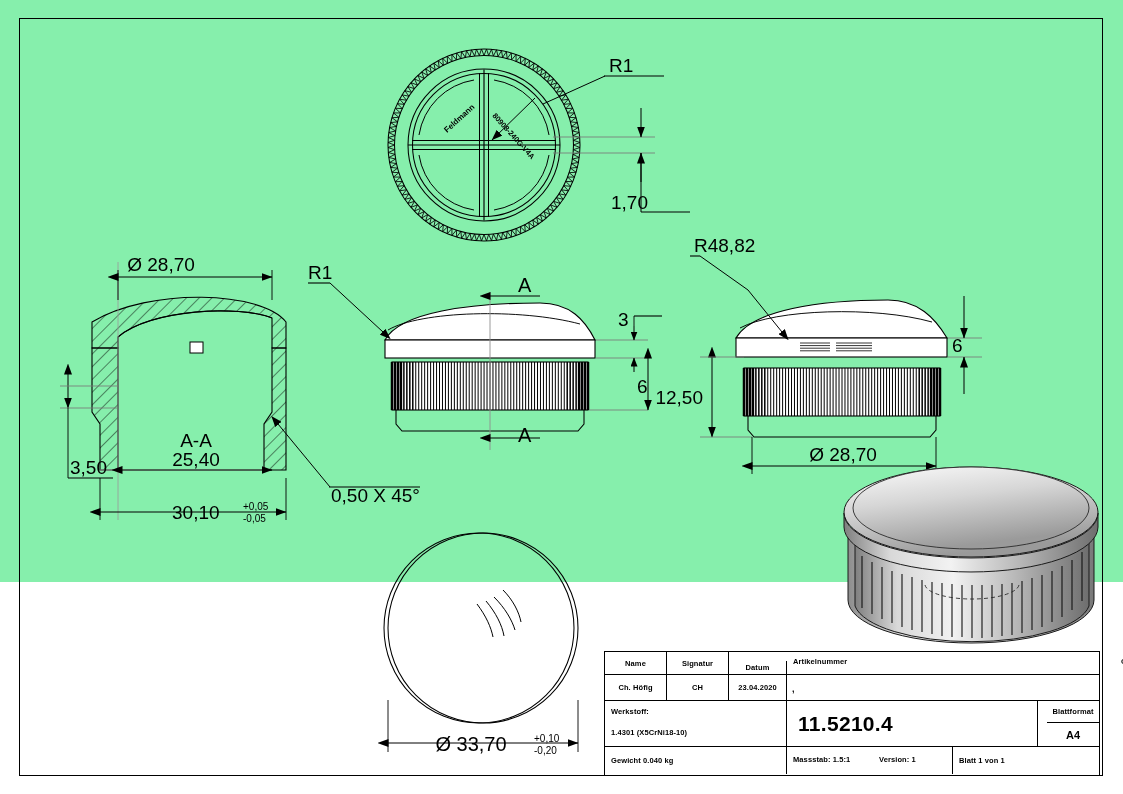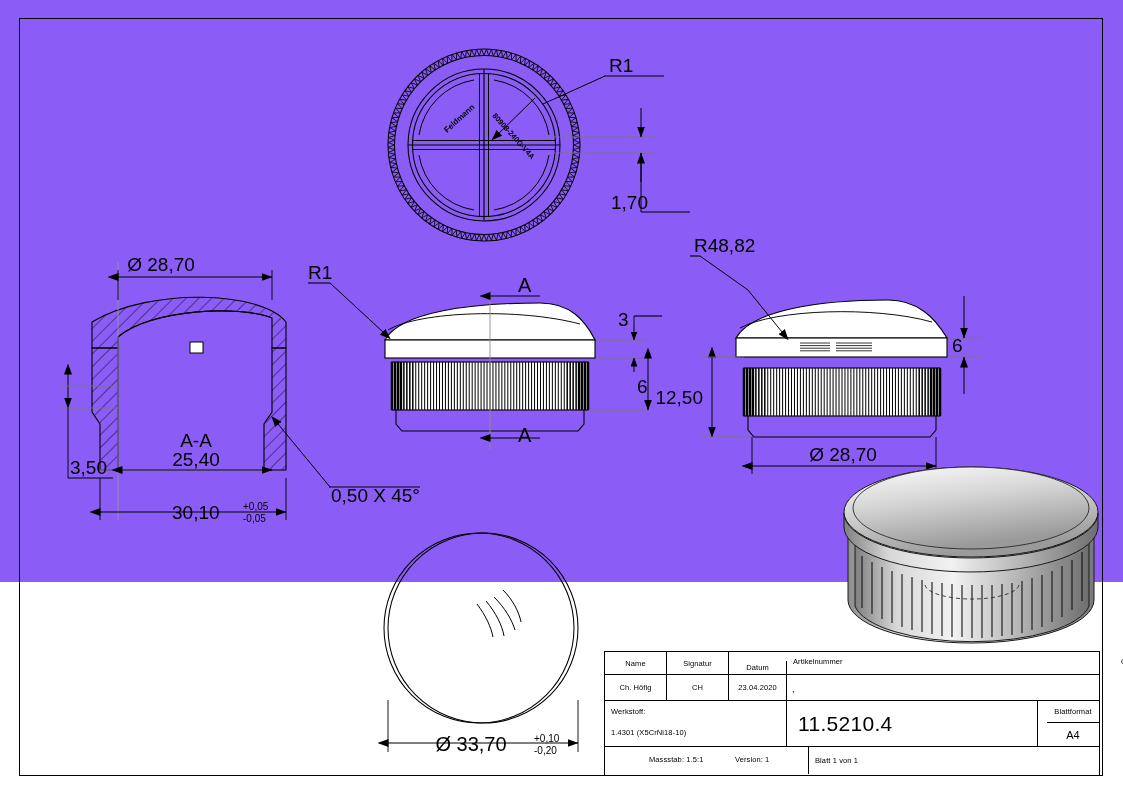--- a/index.html
+++ b/index.html
@@ -1,28 +1,28 @@
 <!DOCTYPE html>
 <html><head>
 <meta charset="utf-8">
 <style>
   html,body{margin:0;padding:0;background:#ffffff;}
   body{width:1123px;height:794px;overflow:hidden;
        font-family:"Liberation Sans", sans-serif;color:#000;}
-  #sheet{position:absolute;left:0;top:0;width:1123px;height:582px;background:#8b5cf6;}
+  #sheet{position:absolute;left:0;top:0;width:1123px;height:582px;background:#86efac;}
   #frame{position:absolute;left:19px;top:18px;width:1084px;height:758px;
          border:1.6px solid #000;box-sizing:border-box;}
   svg{position:absolute;left:0;top:0;width:1123px;height:794px;overflow:visible;}
   .dimtxt{font-family:"Liberation Sans",sans-serif;fill:#000;}
   .lbl{position:absolute;white-space:nowrap;font-family:"Liberation Sans",sans-serif;color:#000;}
   
   #titleblock{position:absolute;left:604px;top:651px;width:496px;height:125px;
               border:1.4px solid #000;box-sizing:border-box;background:#fff;}
   .tb-row{display:flex;box-sizing:border-box;}
-  .tb-cell{box-sizing:border-box;position:relative;}
+  .tb-cell{box-sizing:border-box;position:relative;font-weight:bold;}
   .tb-b-r{border-right:1px solid #000;}
   .tb-b-b{border-bottom:1px solid #000;}
   .tb-small{font-size:7.5px;letter-spacing:.1px;}
   .tb-ctr{display:flex;align-items:center;justify-content:center;}
   .tb-lft{display:flex;align-items:center;padding-left:6px;}
   .artnum{font-size:21px;letter-spacing:.3px;}
   .a4{font-size:11px;}
 </style>
 </head>
 <body>
@@ -473,20 +473,21 @@
         <span class="lbl tb-small" style="left:6px;top:27px;text-align:center;">1.4301 (X5CrNi18-10)</span>
       </div>
       <div class="tb-cell tb-b-r" style="flex:1;"></div>
       <div class="tb-cell" style="width:52px;">
         <div class="tb-b-b tb-ctr tb-small" style="height:21px;">Blattformat</div>
         <div class="tb-ctr a4" style="height:24px;">A4</div>
       </div>
     </div>
 
     <div class="tb-row" style="height:27px;">
-      <div class="tb-cell tb-b-r" style="width:166px;position:relative;margin-left:38px;">
+      <div class="tb-cell tb-b-r tb-lft tb-small" style="width:182px;">Gewicht 0.040 kg</div>
+      <div class="tb-cell tb-b-r" style="width:166px;position:relative;">
         <span class="lbl tb-small" style="left:6px;top:8px;">Massstab: 1.5:1</span>
         <span class="lbl tb-small" style="left:92px;top:8px;">Version: 1</span>
       </div>
       <div class="tb-cell tb-lft tb-small" style="flex:1;">Blatt 1 von 1</div>
     </div>
   </div>
 </div>
 
 </body></html>

